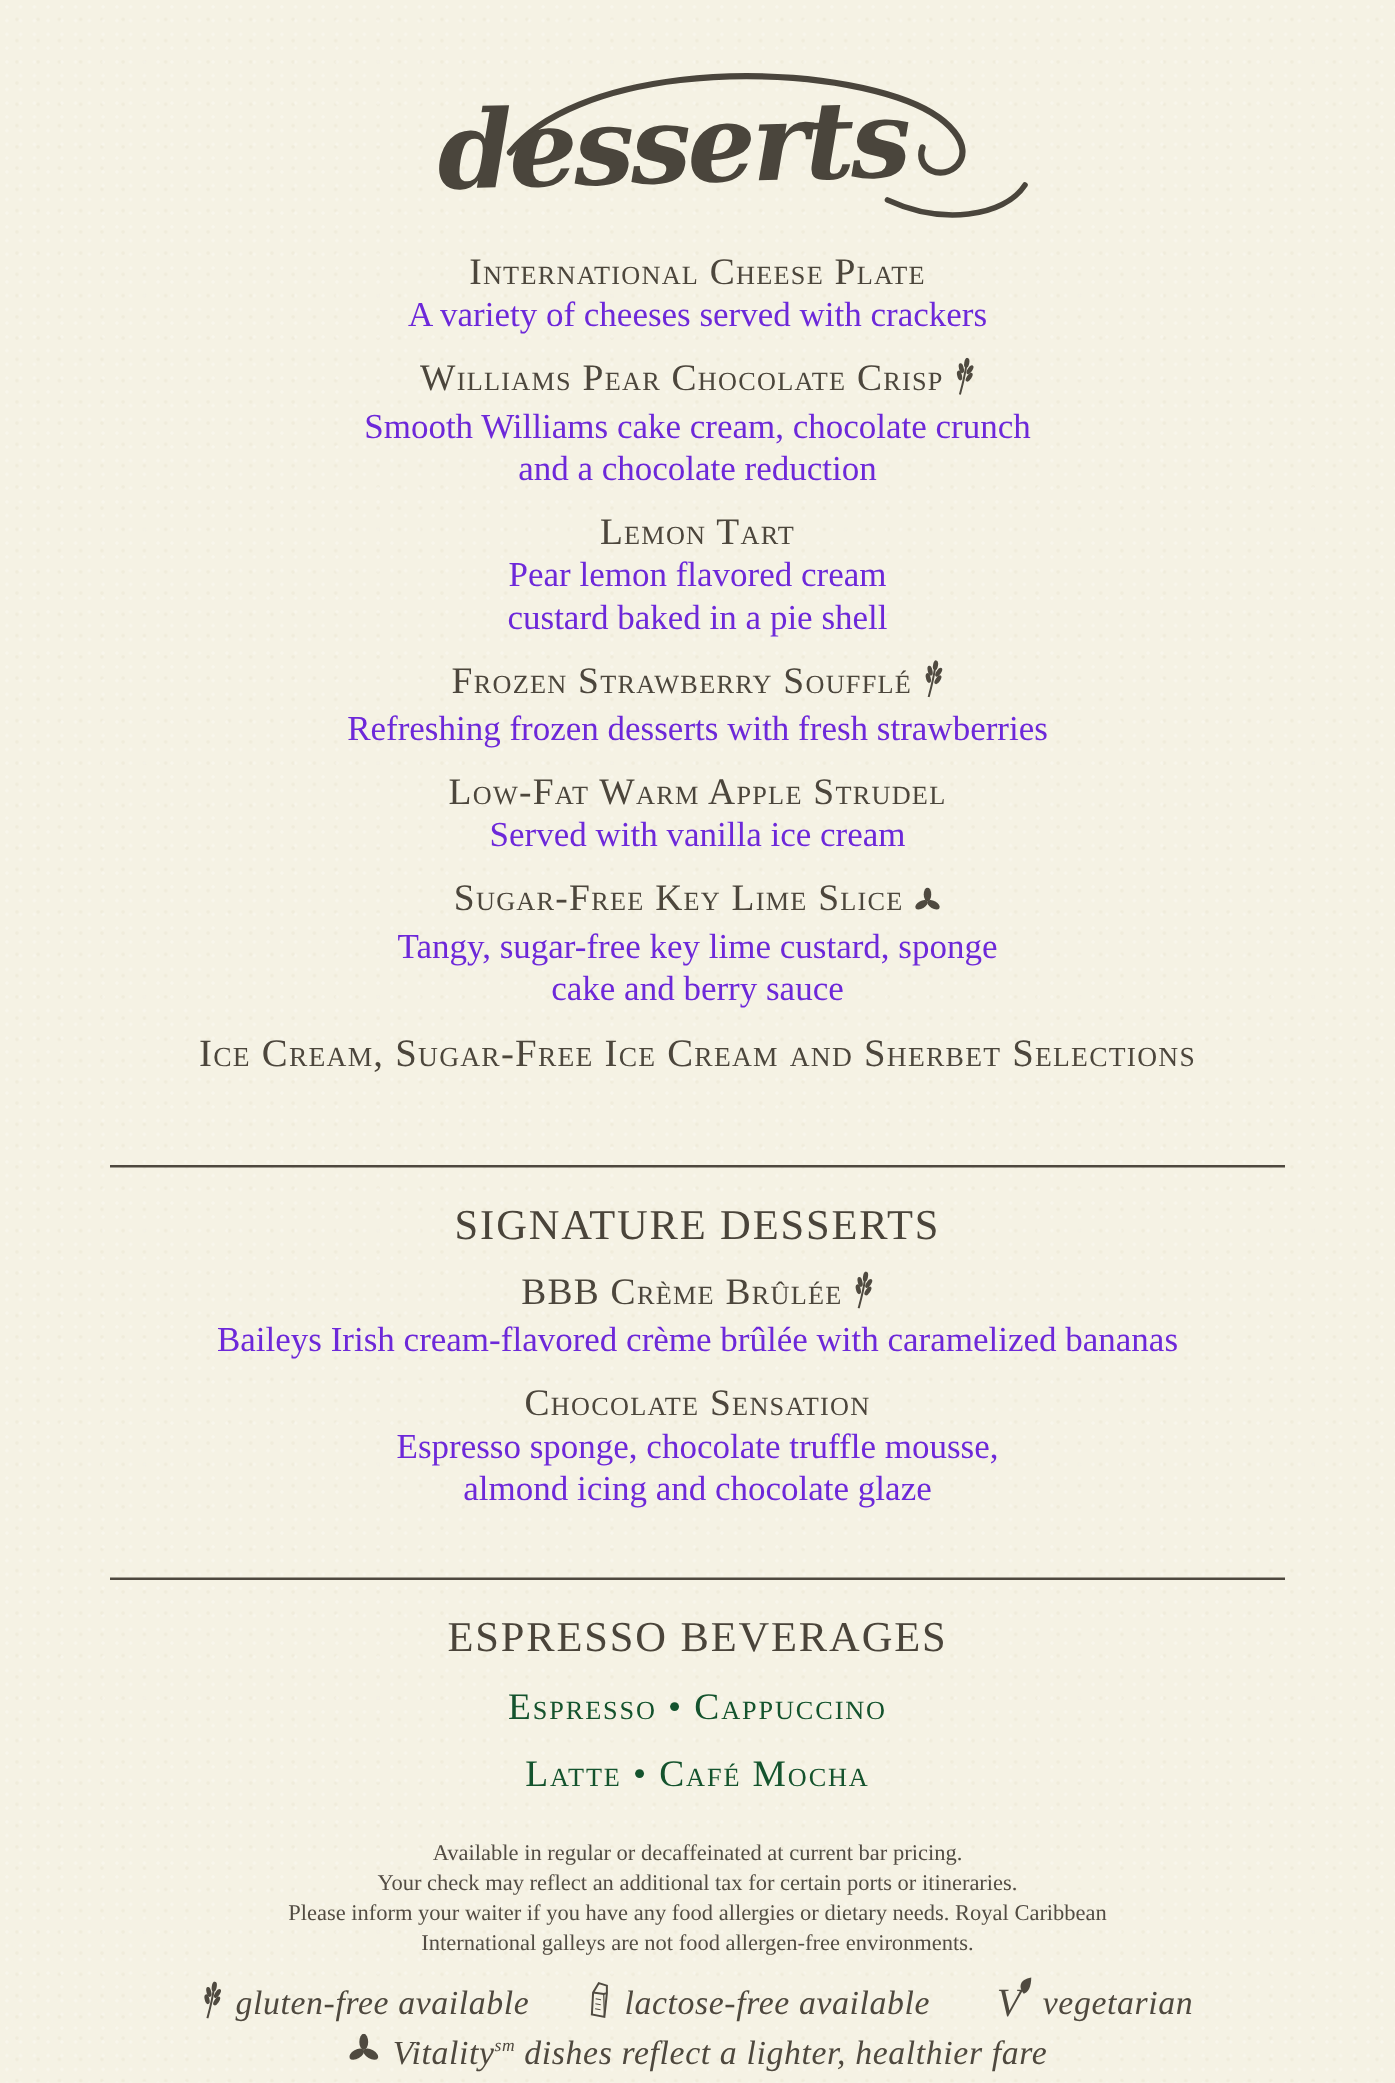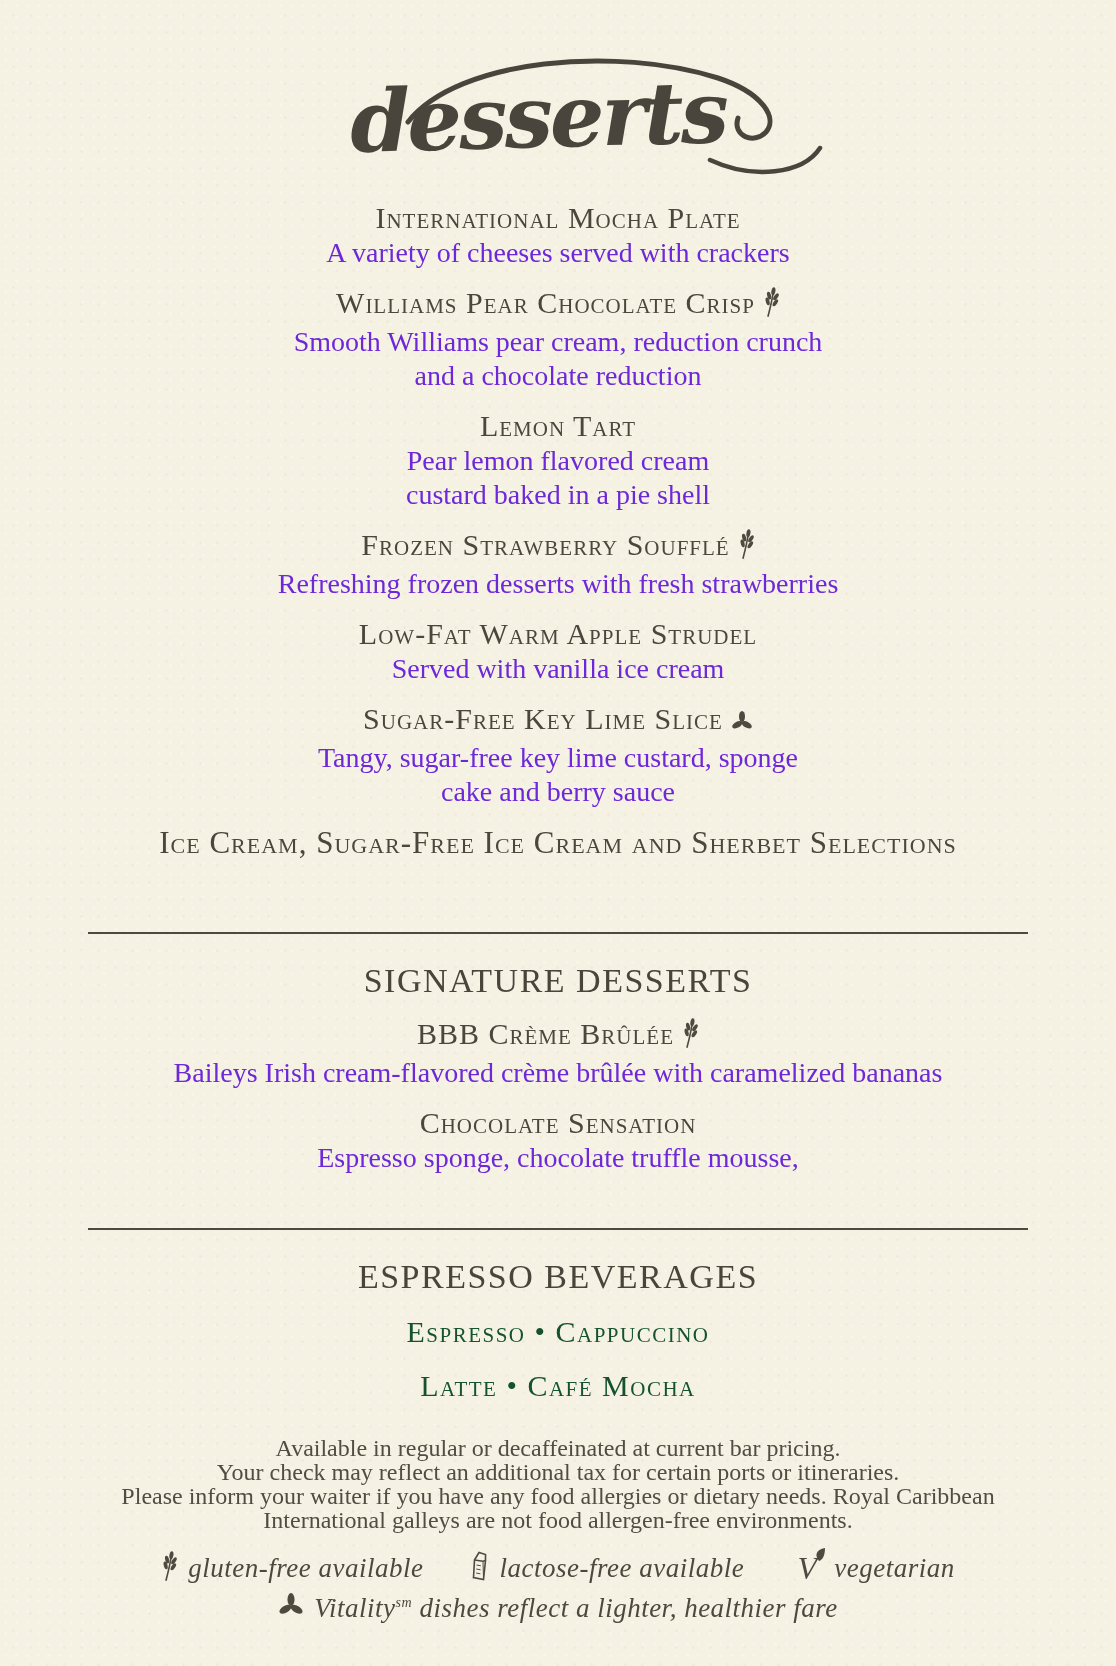--- a/index.html
+++ b/index.html
@@ -41,21 +41,21 @@
   .section-heading{
     margin:26px 0 14px 0;font-weight:normal;
     font-size:34px;line-height:42px;letter-spacing:1.5px;color:#4a443a;
   }
 
   .beverage-line{font-size:30px;line-height:40px;font-variant:small-caps;letter-spacing:1.5px;color:#14532d;margin-bottom:14px;}
   .espresso-items{margin-top:12px;}
 
   
   .fine-print{margin-top:30px;}
-  .fine-print div{font-size:24px;line-height:24px;color:#524c43;}
+  .fine-print div{font-size:18px;line-height:24px;color:#524c43;}
 
   
   .legend{margin-top:16px;font-style:italic;}
   .legend-row{display:flex;justify-content:center;align-items:center;gap:46px;height:40px;}
   .legend-entry{display:inline-flex;align-items:center;gap:10px;}
   .legend-label{font-size:27px;color:#4e483e;letter-spacing:0.5px;}
   .legend-label sup{font-size:14px;font-style:italic;text-align:right;}
   .veg-icon{position:relative;display:inline-block;width:34px;height:34px;}
   .veg-v{font-style:italic;font-size:32px;line-height:34px;color:#4f4a40;}
   .veg-leaf{position:absolute;right:-2px;top:-4px;}
@@ -69,38 +69,38 @@
     <svg class="flourish" width="600" height="150" viewBox="0 0 600 150">
       <path d="M150 74 C200 10 360 -2 460 30 C505 45 520 70 508 84 C496 97 474 88 480 70" fill="none" stroke="#4a453c" stroke-width="5" stroke-linecap="round"></path>
       <path d="M452 112 C495 132 545 126 562 100" fill="none" stroke="#4a453c" stroke-width="4.5" stroke-linecap="round"></path>
     </svg>
     <span class="script">desserts</span>
   </header>
 
   <section class="menu-items">
 
     <div class="item">
-      <div class="item-name-line"><span>International Mocha Plate</span></div>
+      <div class="item-name-line"><span>International Cheese Plate</span></div>
       <div class="item-desc">A variety of cheeses served with crackers</div>
     </div>
 
     <div class="item">
       <div class="item-name-line">
         <span>Williams Pear Chocolate Crisp</span><span class="icon"><svg width="17" height="30" viewBox="0 0 17 30">
               <g transform="rotate(10 8 15)">
                 <ellipse cx="8.5" cy="4" rx="2" ry="4" fill="#4f4a40"></ellipse>
                 <ellipse cx="5" cy="9" rx="1.9" ry="4" fill="#4f4a40" transform="rotate(-24 5 9)"></ellipse>
                 <ellipse cx="12" cy="9" rx="1.9" ry="4" fill="#4f4a40" transform="rotate(24 12 9)"></ellipse>
                 <ellipse cx="4.6" cy="15" rx="1.9" ry="4" fill="#4f4a40" transform="rotate(-24 4.6 15)"></ellipse>
                 <ellipse cx="12.4" cy="15" rx="1.9" ry="4" fill="#4f4a40" transform="rotate(24 12.4 15)"></ellipse>
                 <path d="M8.5 6 C8.8 16 8 24 7.5 30" stroke="#4f4a40" stroke-width="1.6" fill="none"></path>
               </g>
             </svg></span>
       </div>
-      <div class="item-desc">Smooth Williams pear cream, reduction crunch</div>
+      <div class="item-desc">Smooth Williams cake cream, chocolate crunch</div>
       <div class="item-desc">and a chocolate reduction</div>
     </div>
 
     <div class="item">
       <div class="item-name-line"><span>Lemon Tart</span></div>
       <div class="item-desc">Pear lemon flavored cream</div>
       <div class="item-desc">custard baked in a pie shell</div>
     </div>
 
     <div class="item">
@@ -158,20 +158,21 @@
                 <path d="M8.5 6 C8.8 16 8 24 7.5 30" stroke="#4f4a40" stroke-width="1.6" fill="none"></path>
               </g>
             </svg></span>
       </div>
       <div class="item-desc">Baileys Irish cream-flavored crème brûlée with caramelized bananas</div>
     </div>
 
     <div class="item">
       <div class="item-name-line"><span>Chocolate Sensation</span></div>
       <div class="item-desc">Espresso sponge, chocolate truffle mousse,</div>
+      <div class="item-desc">almond icing and chocolate glaze</div>
     </div>
   </section>
 
   <div class="rule rule-2"></div>
 
   <section>
     <h2 class="section-heading">ESPRESSO BEVERAGES</h2>
     <div class="espresso-items">
       <div class="beverage-line">Espresso • Cappuccino</div>
       <div class="beverage-line">Latte • Café Mocha</div>

